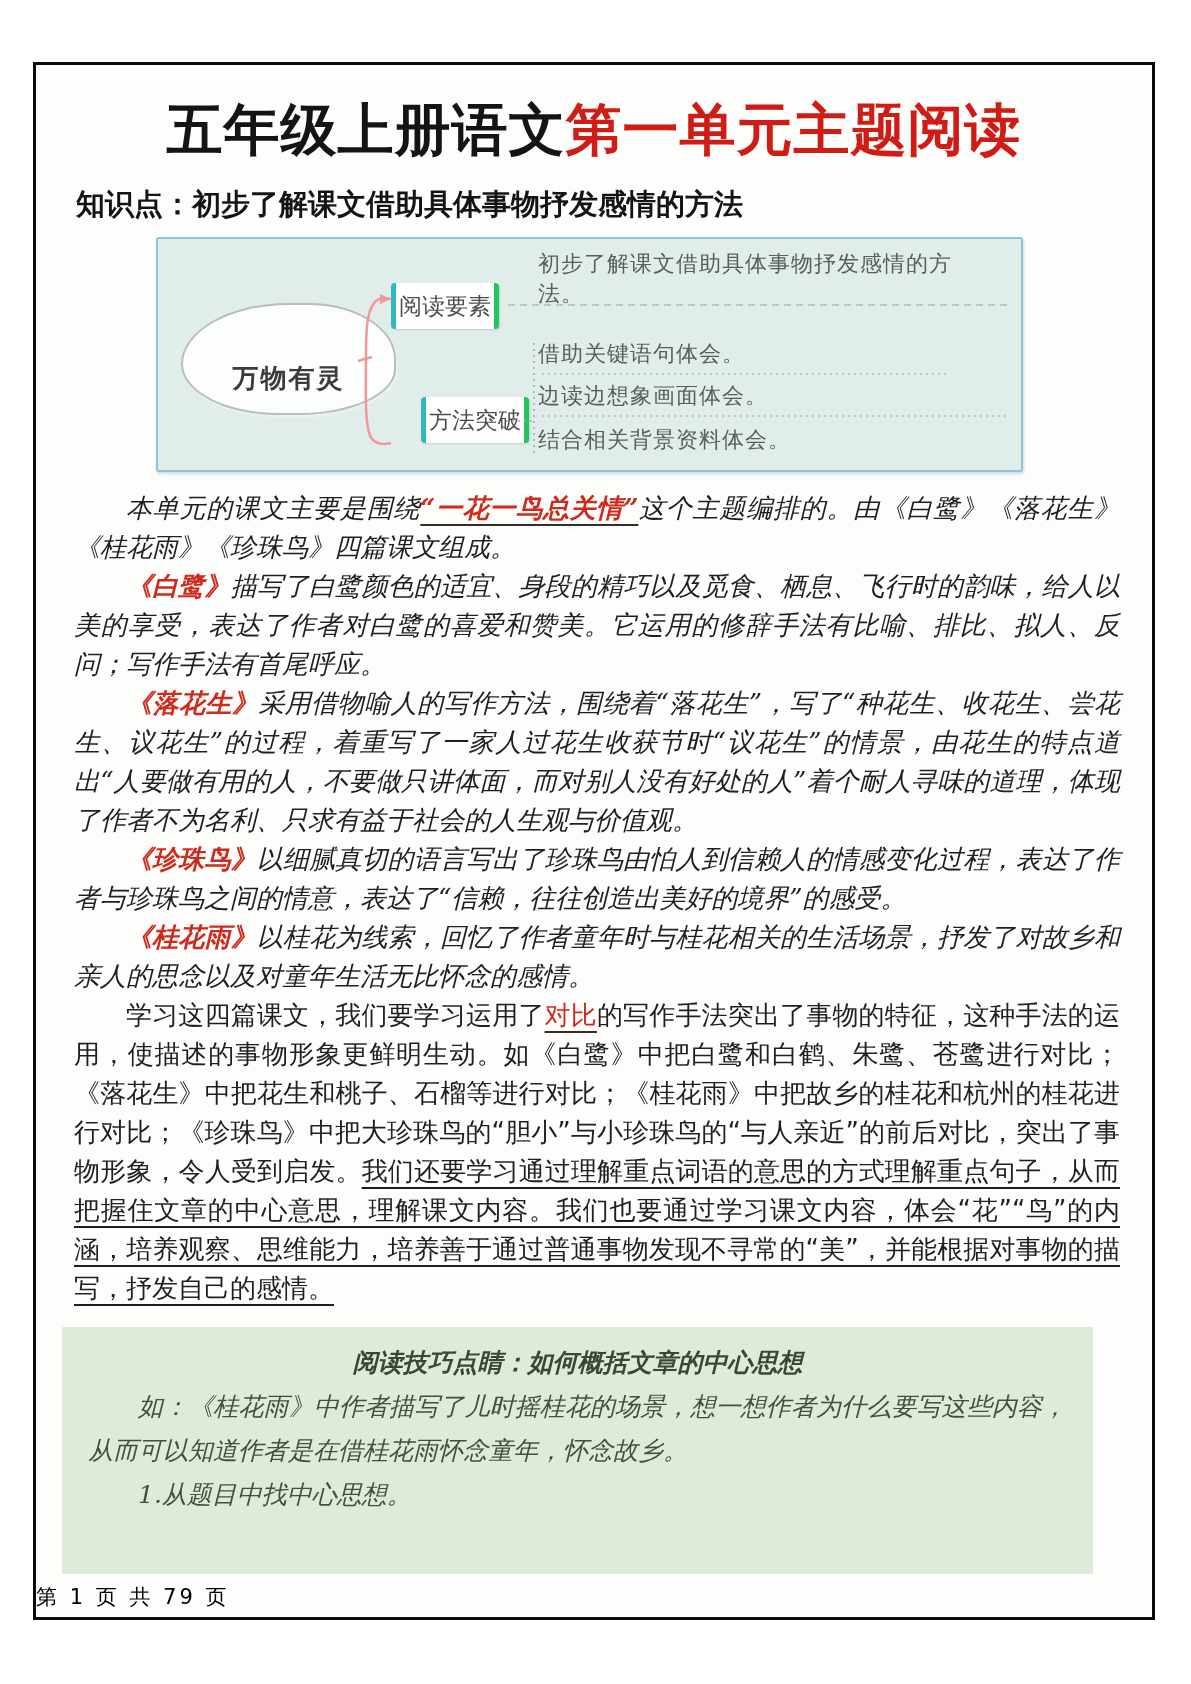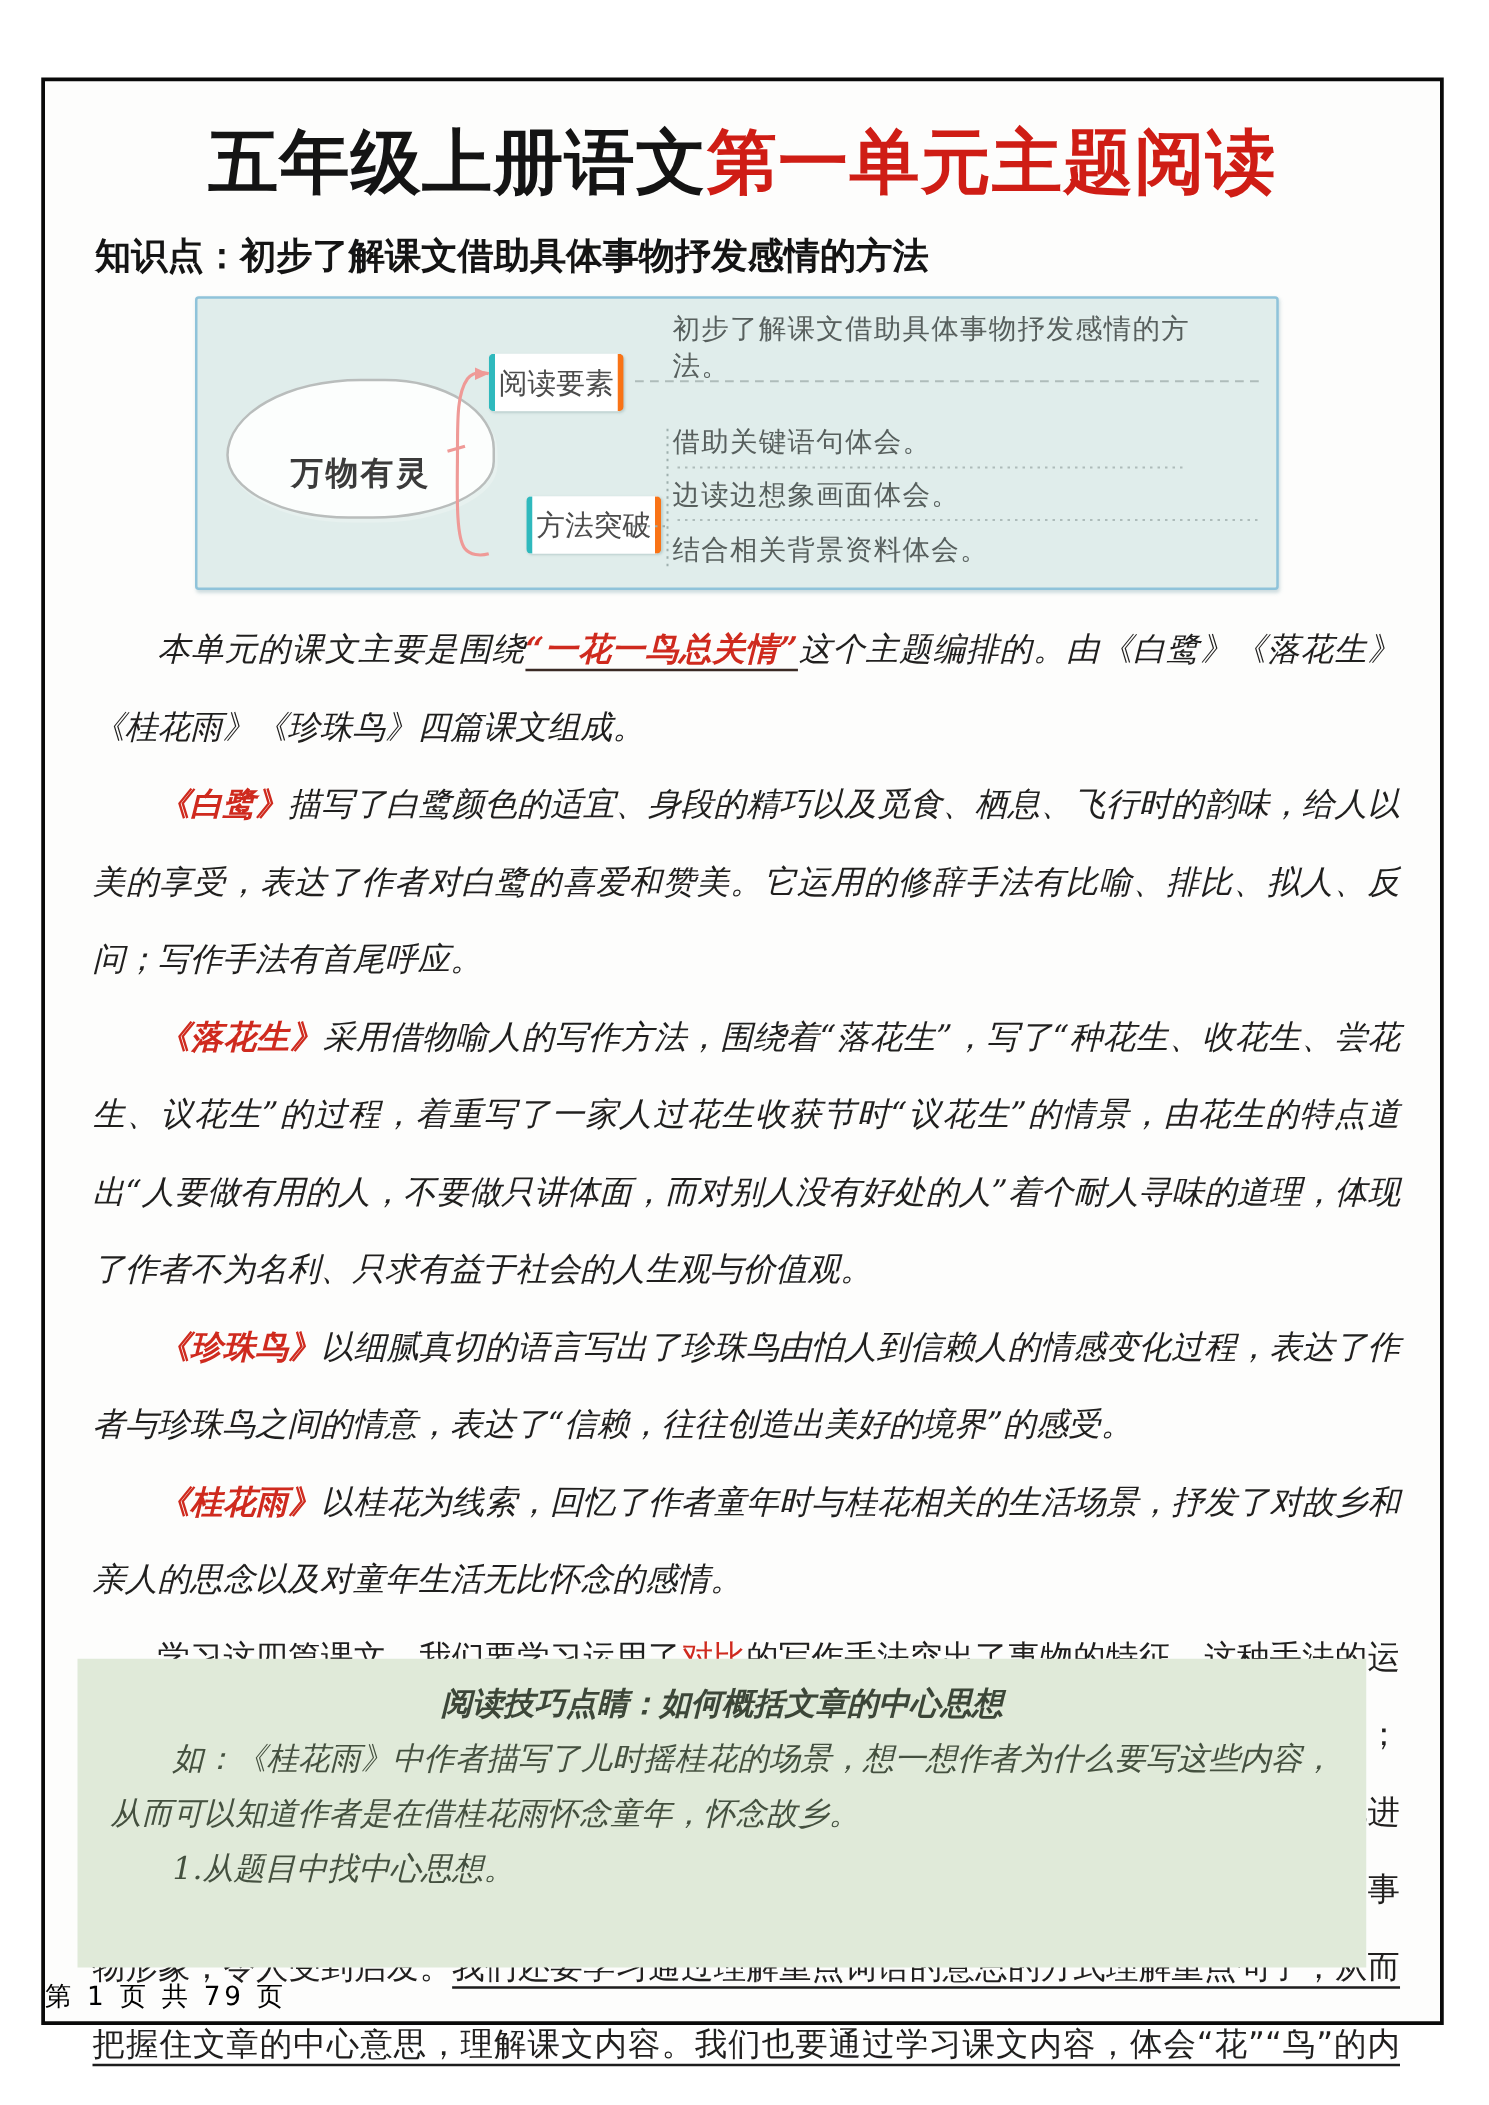--- a/index.html
+++ b/index.html
@@ -19,35 +19,35 @@
   
   .diagram { position:absolute; left:120px; top:172px; width:867px; height:235px;
              background:#e0edeb; border:2px solid #8fc3da; border-radius:3px;
              box-shadow:1px 2px 3px rgba(120,160,170,.35); }
   .cloud { position:absolute; left:23px; top:64px; width:215px; height:112px;
            background:#fcfefd; border:2px solid #b9bdbc; border-radius:55% 45% 50% 50%/60% 55% 45% 50%;
            display:flex; align-items:center; justify-content:center;
            box-shadow:inset 0 0 0 3px #fcfefd, 2px 3px 0 #e7f1ef; }
   .cloud-label { font-size:26px; font-weight:700; color:#3b3b3b; letter-spacing:2px;margin-top:38px; }
   .branch-box { position:absolute; left:233px; width:108px; height:46px; background:#ffffff;
-                border-left:5px solid #2fb9bd; border-right:5px solid #f97316; border-radius:4px;
+                border-left:5px solid #2fb9bd; border-right:5px solid #22c55e; border-radius:4px;
                 display:flex; align-items:center; justify-content:center;
                 font-size:23px; color:#4c4c4c; box-shadow:1px 1px 2px rgba(100,140,140,.3); }
   .branch-box.b1 { top:44px; }
   .branch-box.b2 { top:158px;margin-left:30px; }
   .leaf { position:absolute; left:380px; font-size:22px; color:#575f5d; letter-spacing:1px; }
   .leaf.l1 { top:10px; width:420px; line-height:30px; }
   .leaf.l2 { top:100px; }
   .leaf.l3 { top:142px; }
   .leaf.l4 { top:186px; }
   .diagram svg { position:absolute; left:0; top:0; pointer-events:none; }
 
   
   .body-text { position:absolute; top:424px; left:38px; width:1046px; }
-  .body-text p { font-size:26px; line-height:62px; text-indent:2em; text-align:justify;
+  .body-text p { font-size:26px; line-height:39px; text-indent:2em; text-align:justify;
                  color:#201f1e; }
   .kai { font-family:"DejaVu Serif", serif; font-style:italic; }
   .plain { font-family:"DejaVu Sans", sans-serif; font-style:normal; }
   .red { color:#cf2a1e; }
   .red-b { color:#cf2a1e; font-weight:700; }
   .u-dark { text-decoration:underline; text-decoration-color:#3a2a24; text-decoration-thickness:2px; text-underline-offset:7px; }
   .u-run { text-decoration:underline; text-decoration-color:#1d1d1d; text-decoration-thickness:1.5px; text-underline-offset:7px; }
 
   
   .tips { position:absolute; left:26px; top:1262px; width:1031px; height:247px;

